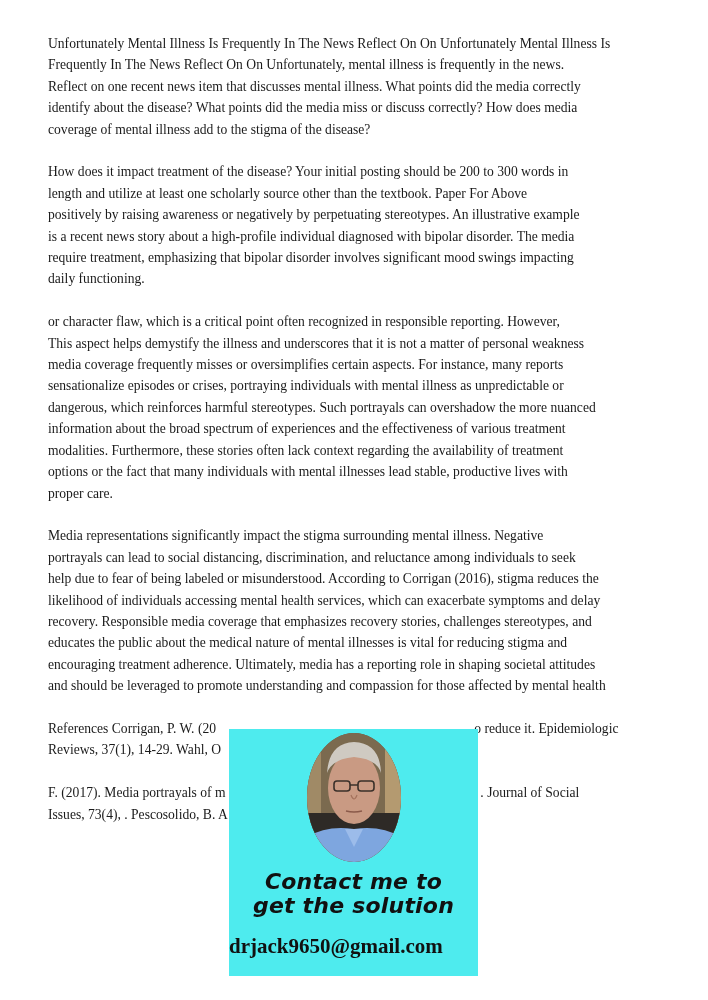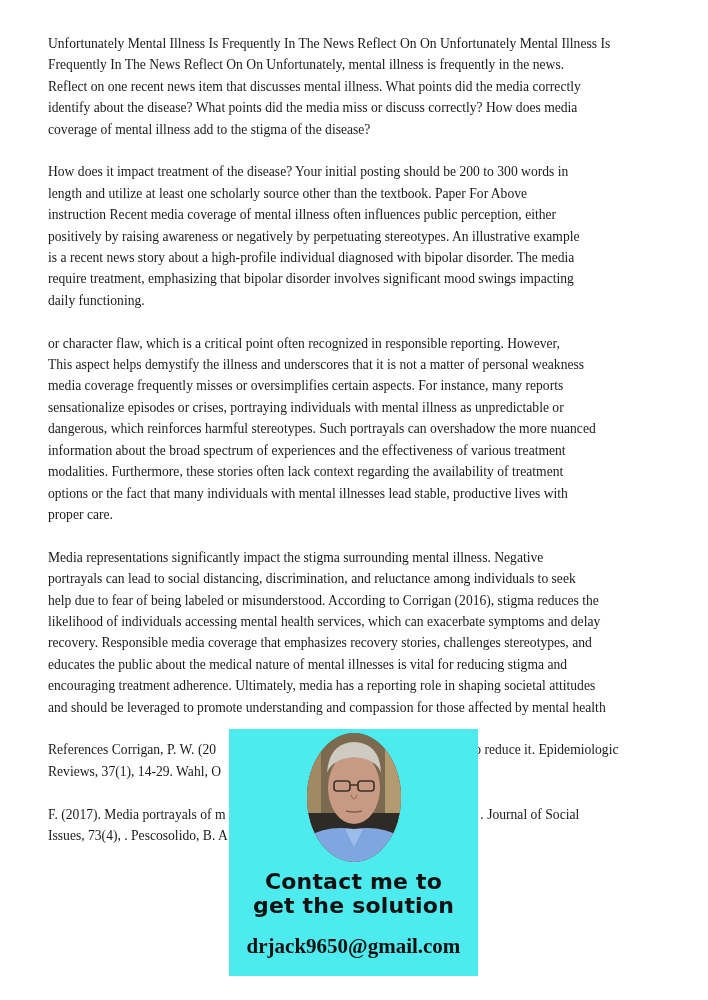--- a/index.html
+++ b/index.html
@@ -58,29 +58,29 @@
       position: absolute;
       left: 0;
       width: 249px;
       text-align: center;
       font-family: "DejaVu Sans", "Liberation Sans", sans-serif;
       font-weight: bold;
       font-size: 22px;
       line-height: 30px;
       color: #111111;
       letter-spacing: 0.2px;
+      font-style: italic;
     }
     .cta-line1 { top: 138px; }
     .cta-line2 { top: 162px; }
     .email {
       position: absolute;
       left: 0;
       top: 202px;
       width: 249px;
-      text-align: center;
       font-family: "Liberation Serif", "DejaVu Serif", serif;
       font-weight: bold;
       font-size: 21px;
       line-height: 30px;
       color: #111111;
     }
   </style>
 </head>
 <body>
 
@@ -88,21 +88,20 @@
   <p class="para">
     <span class="line">Unfortunately Mental Illness Is Frequently In The News Reflect On On Unfortunately Mental Illness Is</span>
     <span class="line">Frequently In The News Reflect On On Unfortunately, mental illness is frequently in the news.</span>
     <span class="line">Reflect on one recent news item that discusses mental illness. What points did the media correctly</span>
     <span class="line">identify about the disease? What points did the media miss or discuss correctly? How does media</span>
     <span class="line">coverage of mental illness add to the stigma of the disease?</span>
   </p>
   <p class="para">
     <span class="line">How does it impact treatment of the disease? Your initial posting should be 200 to 300 words in</span>
     <span class="line">length and utilize at least one scholarly source other than the textbook. Paper For Above</span>
-    <span class="line">instruction Recent media coverage of mental illness often influences public perception, either</span>
     <span class="line">positively by raising awareness or negatively by perpetuating stereotypes. An illustrative example</span>
     <span class="line">is a recent news story about a high-profile individual diagnosed with bipolar disorder. The media</span>
     <span class="line">require treatment, emphasizing that bipolar disorder involves significant mood swings impacting</span>
     <span class="line">daily functioning.</span>
   </p>
   <p class="para">
     <span class="line">or character flaw, which is a critical point often recognized in responsible reporting. However,</span>
     <span class="line">This aspect helps demystify the illness and underscores that it is not a matter of personal weakness</span>
     <span class="line">media coverage frequently misses or oversimplifies certain aspects. For instance, many reports</span>
     <span class="line">sensationalize episodes or crises, portraying individuals with mental illness as unpredictable or</span>

